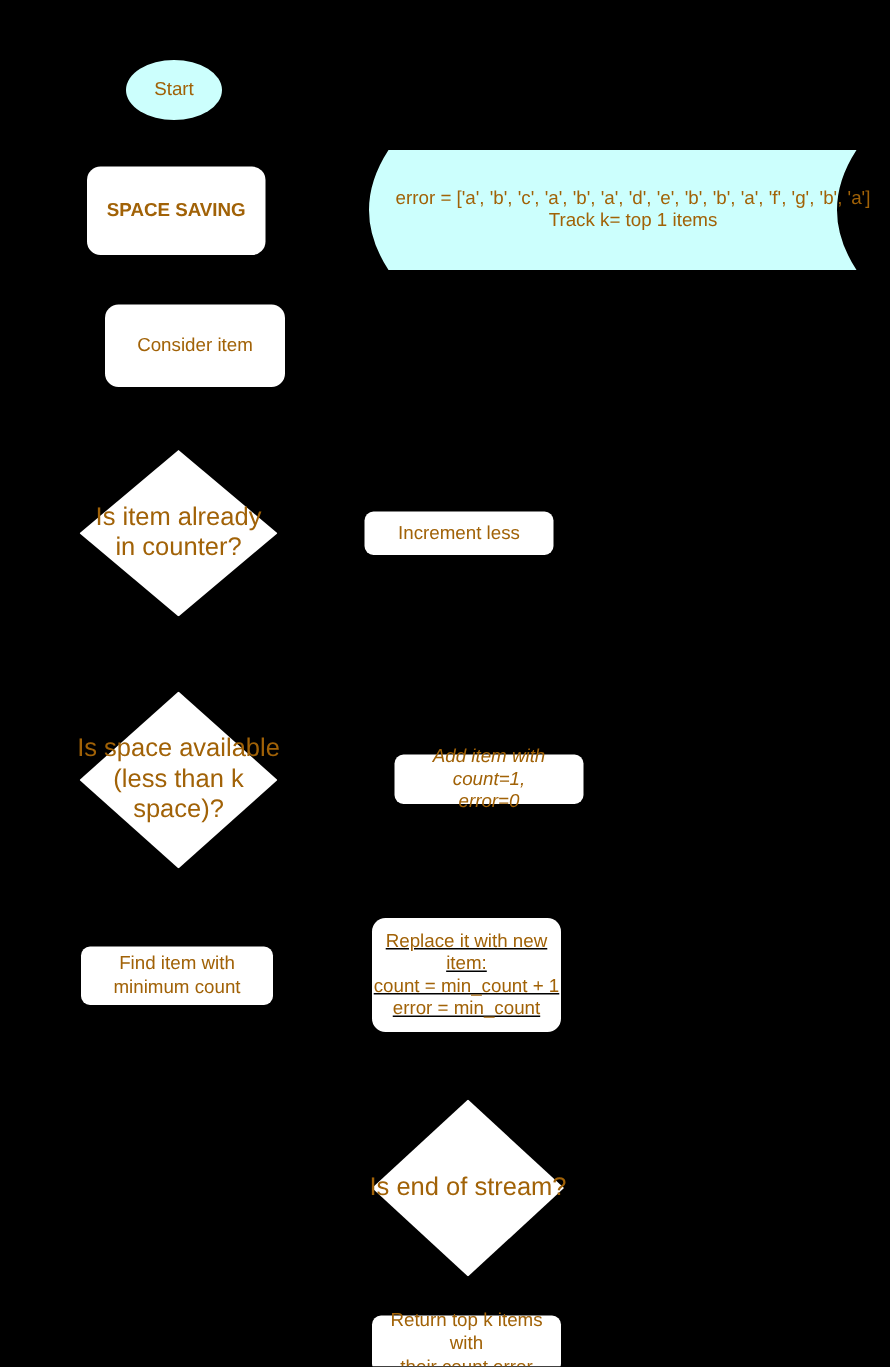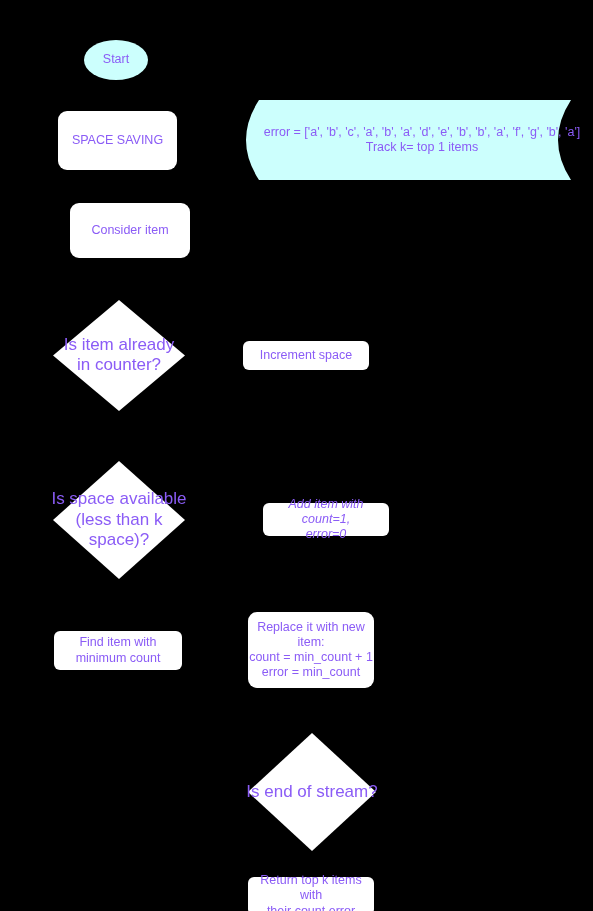--- a/index.html
+++ b/index.html
@@ -16,21 +16,21 @@
     width: 593px;
     height: 911px;
     background: #000000;
     overflow: hidden;
   }
 
   
   .node-label {
     display: block;
     text-align: center;
-    color: #8b5cf6;
+    color: #a16207;
     font-family: "Liberation Sans", sans-serif;
     white-space: pre-line;
     line-height: 1.22;
     pointer-events: none;
   }
 
   
   .terminator {
     position: absolute;
     display: flex;
@@ -106,21 +106,21 @@
 </style>
 </head>
 <body>
 
 <div id="canvas">
 
   <div class="terminator" style="left:84px; top:40px; width:64px; height:40px;">
     <span class="node-label">Start</span>
   </div>
 
-  <div class="process" style="left:58px; top:111px; width:119px; height:59px;">
+  <div class="process" style="left:58px; top:111px; width:119px; height:59px;font-weight:bold;">
     <span class="node-label">SPACE SAVING</span>
   </div>
 
   <div class="tape" style="left:233px; top:100px; width:364px; height:80px;">
     <svg width="364" height="80" viewBox="0 0 364 80">
       <path d="M 26 0 L 338 0 Q 312 40 338 80 L 26 80 Q 0 40 26 0 Z" fill="#ccfffd"></path>
     </svg>
     <span class="node-label"><span>error = ['a', 'b', 'c', 'a', 'b', 'a', 'd', 'e', 'b', 'b', 'a', 'f', 'g', 'b', 'a']</span><br><span>Track k= top 1 items</span></span>
   </div>
 
@@ -128,40 +128,40 @@
     <span class="node-label">Consider item</span>
   </div>
 
   <div class="decision" style="left:53px; top:300px; width:132px; height:111px;">
     <div class="diamond-shape"></div>
     <span class="node-label">Is item already
 in counter?</span>
   </div>
 
   <div class="process small-radius" style="left:243px; top:341px; width:126px; height:29px;">
-    <span class="node-label">Increment space</span>
+    <span class="node-label">Increment less</span>
   </div>
 
   <div class="decision" style="left:53px; top:461px; width:132px; height:118px;">
     <div class="diamond-shape"></div>
     <span class="node-label">Is space available
 (less than k space)?</span>
   </div>
 
   <div class="process small-radius" style="left:263px; top:503px; width:126px; height:33px;font-style:italic;">
     <span class="node-label">Add item with count=1,
 error=0</span>
   </div>
 
   <div class="process small-radius" style="left:54px; top:631px; width:128px; height:39px;">
     <span class="node-label">Find item with
 minimum count</span>
   </div>
 
-  <div class="process" style="left:248px; top:612px; width:126px; height:76px;">
+  <div class="process" style="left:248px; top:612px; width:126px; height:76px;text-decoration:underline;">
     <span class="node-label">Replace it with new
 item:
 count = min_count + 1
 error = min_count</span>
   </div>
 
   <div class="decision" style="left:248px; top:733px; width:128px; height:118px;">
     <div class="diamond-shape"></div>
     <span class="node-label">Is end of stream?</span>
   </div>

